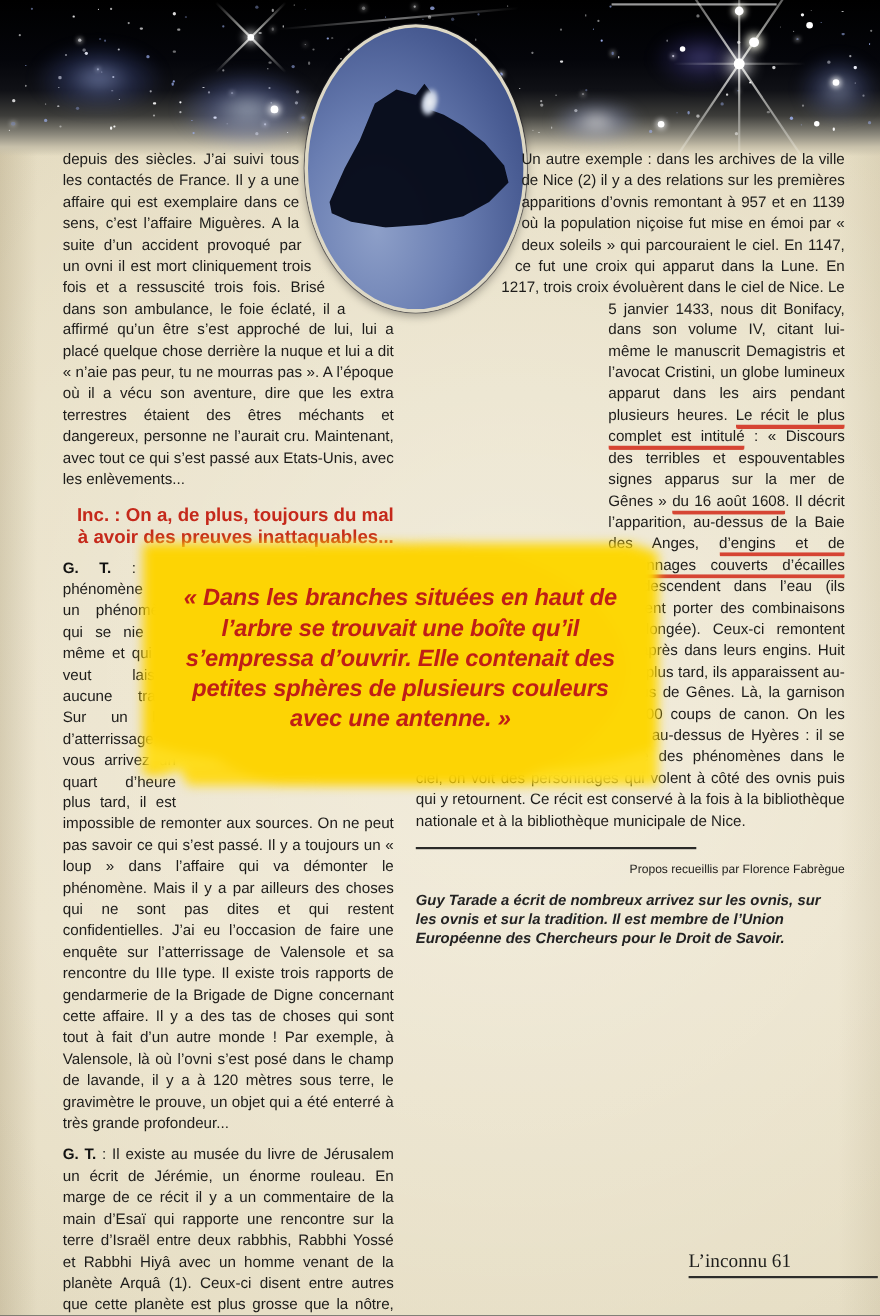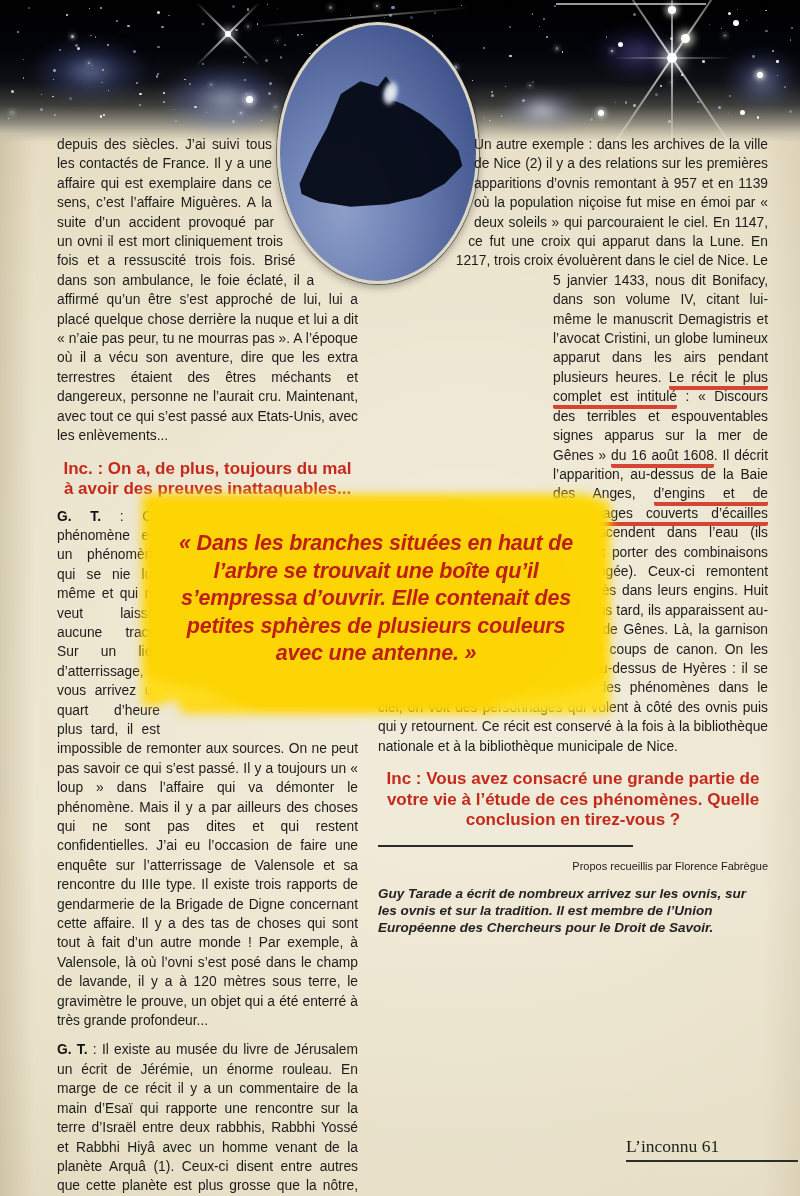--- a/index.html
+++ b/index.html
@@ -59,36 +59,36 @@
     position:absolute;inset:0;background:#070b18;opacity:.96;filter:blur(2.5px);
     clip-path:polygon(10% 62%,17% 50%,24% 40%,31% 27%,41% 22%,50% 24%,54% 20%,57% 23%,56% 29%,63% 31%,72% 35%,82% 41%,91% 49%,93% 55%,84% 62%,72% 67%,55% 70%,36% 71%,20% 69%,11% 66%);
   }
   .ufo-highlight{position:absolute;left:52%;top:21%;width:17px;height:28px;border-radius:50%;
     background:radial-gradient(closest-side,#eef1f5,#c9d2e2 60%,transparent);filter:blur(1.5px);transform:rotate(14deg);}
   
   .col{position:absolute;top:135px;z-index:3;text-align:justify;}
   .col-left{left:57px;width:301px;}
   .col-right{left:378px;width:390px;}
   p.body{margin:0 0 10px 0;font-size:13.8px;line-height:19.4px;overflow-wrap:break-word;}
-  h3.qhead{margin:13px 0 7px 0;font-size:17px;line-height:20.5px;font-weight:bold;color:#c5291b;text-align:center;}
+  h3.qhead{margin:13px 0 7px 0;font-size:17px;line-height:20.5px;font-weight:bold;color:#c5291b;text-align:right;}
   b.speaker{font-weight:bold;color:#111;}
   .oval-spacer-left{float:right;width:86px;height:140px;shape-outside:ellipse(104px 136px at 103px 15px);shape-margin:8px;}
   .oval-spacer-right{float:left;width:96px;height:152px;shape-outside:ellipse(104px 136px at -3px 15px);shape-margin:9px;}
   .quote-spacer-left{float:right;clear:right;width:190px;height:186px;margin-top:38px;margin-left:8px;}
   .quote-spacer-right{float:left;clear:left;width:166px;height:180px;margin-top:218px;margin-right:9px;}
   .redline{
     border-bottom:4px solid rgba(211,45,28,.88);padding-bottom:1px;border-radius:2px;
     -webkit-box-decoration-break:clone;box-decoration-break:clone;
   }
   .rule{width:255px;border-top:2px solid #2a2a28;margin:14px 0 10px 0;}
   p.byline{margin:0 0 9px 0;font-size:11px;line-height:19px;text-align:right;}
   p.bio{margin:0 0 14px 0;font-size:13.5px;line-height:17px;font-style:italic;font-weight:bold;text-align:left;color:#222;}
   p.footnote{margin:0 0 7px 0;font-size:14px;line-height:21.5px;letter-spacing:.2px;}
   
-  .pull-quote{position:absolute;left:156px;top:508px;width:440px;height:192px;z-index:4;}
+  .pull-quote{position:absolute;left:144px;top:508px;width:440px;height:192px;z-index:4;}
   .blob{position:absolute;inset:-14px;filter:blur(5px);
     background:
       radial-gradient(42% 52% at 22% 38%, #fdd404 99%, transparent 100%),
       radial-gradient(46% 55% at 48% 52%, #fdd404 99%, transparent 100%),
       radial-gradient(44% 50% at 74% 44%, #fdd705 99%, transparent 100%),
       radial-gradient(30% 42% at 89% 62%, #fedd1e 99%, transparent 100%),
       radial-gradient(26% 34% at 7% 60%, #fedd1e 99%, transparent 100%),
       radial-gradient(32% 32% at 62% 86%, #fdd404 99%, transparent 100%),
       radial-gradient(26% 28% at 33% 90%, #fed91a 99%, transparent 100%),
       radial-gradient(8% 12% at 98% 28%, #fdd404 99%, transparent 100%),
@@ -326,21 +326,20 @@
 
     <p class="body"><span class="quote-spacer-left"></span><b class="speaker">G. T.</b><span> : Ce phénomène est un phénomène qui se nie lui-même et qui ne veut laisser aucune trace. Sur un lieu d’atterrissage, si vous arrivez un quart d’heure plus tard, il est impossible de remonter aux sources. On ne peut pas savoir ce qui s’est passé. Il y a toujours un « loup » dans l’affaire qui va démonter le phénomène. Mais il y a par ailleurs des choses qui ne sont pas dites et qui restent confidentielles. J’ai eu l’occasion de faire une enquête sur l’atterrissage de Valensole et sa rencontre du IIIe type. Il existe trois rapports de gendarmerie de la Brigade de Digne concernant cette affaire. Il y a des tas de choses qui sont tout à fait d’un autre monde ! Par exemple, à Valensole, là où l’ovni s’est posé dans le champ de lavande, il y a à 120 mètres sous terre, le gravimètre le prouve, un objet qui a été enterré à très grande profondeur...</span></p>
 
 
     <p class="body"><b class="speaker">G. T.</b><span> : Il existe au musée du livre de Jérusalem un écrit de Jérémie, un énorme rouleau. En marge de ce récit il y a un commentaire de la main d’Esaï qui rapporte une rencontre sur la terre d’Israël entre deux rabbhis, Rabbhi Yossé et Rabbhi Hiyâ avec un homme venant de la planète Arquâ (1). Ceux-ci disent entre autres que cette planète est plus grosse que la nôtre, leur froment est plus petit. C’est écrit noir sur blanc !</span></p>
   </div>
 
   <div class="col col-right">
     <p class="body"><span class="oval-spacer-right"></span><span class="quote-spacer-right"></span><span>Un autre exemple : dans les archives de la ville de Nice (2) il y a des relations sur les premières apparitions d’ovnis remontant à 957 et en 1139 où la population niçoise fut mise en émoi par « deux soleils » qui parcouraient le ciel. En 1147, ce fut une croix qui apparut dans la Lune. En 1217, trois croix évoluèrent dans le ciel de Nice. Le 5 janvier 1433, nous dit Bonifacy, dans son volume IV, citant lui-même le manuscrit Demagistris et l’avocat Cristini, un globe lumineux apparut dans les airs pendant plusieurs heures. </span><span class="redline">Le récit le plus complet est intitulé</span><span> : « Discours des terribles et espouventables signes apparus sur la mer de Gênes » </span><span class="redline">du 16 août 1608</span><span>. Il décrit l’apparition, au-dessus de la Baie des Anges, </span><span class="redline">d’engins et de personnages couverts d’écailles</span><span> qui descendent dans l’eau (ils devaient porter des combinaisons de plongée). Ceux-ci remontent peu après dans leurs engins. Huit jours plus tard, ils apparaissent au-dessus de Gênes. Là, la garnison tire 800 coups de canon. On les revoit au-dessus de Hyères : il se passe des phénomènes dans le ciel, on voit des personnages qui volent à côté des ovnis puis qui y retournent. Ce récit est conservé à la fois à la bibliothèque nationale et à la bibliothèque municipale de Nice.</span></p>
 
-    <h3 class="qhead">Inc : Vous avez consacré une grande partie de votre vie à l’étude de ces phénomènes. Quelle conclusion en tirez-vous ?</h3>
 
 
     <div class="rule"></div>
 
     <p class="byline">Propos recueillis par Florence Fabrègue</p>
     <p class="bio">Guy Tarade a écrit de nombreux arrivez sur les ovnis, sur les ovnis et sur la tradition. Il est membre de l’Union Européenne des Chercheurs pour le Droit de Savoir.</p>
   </div>
 
   <div class="pull-quote">
     <div class="blob"></div>

